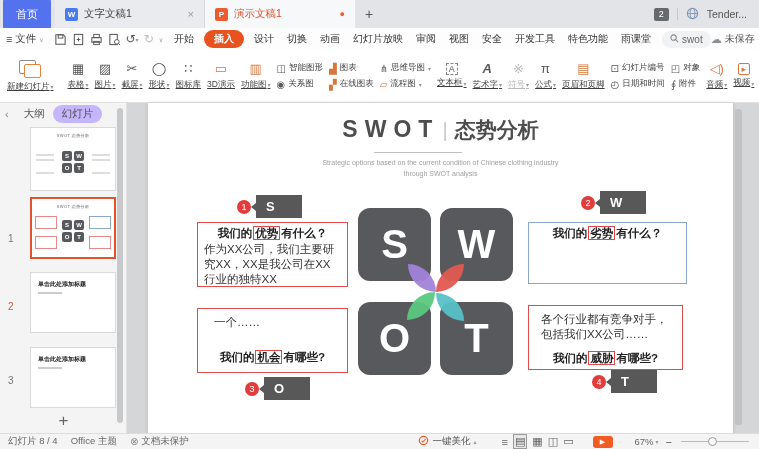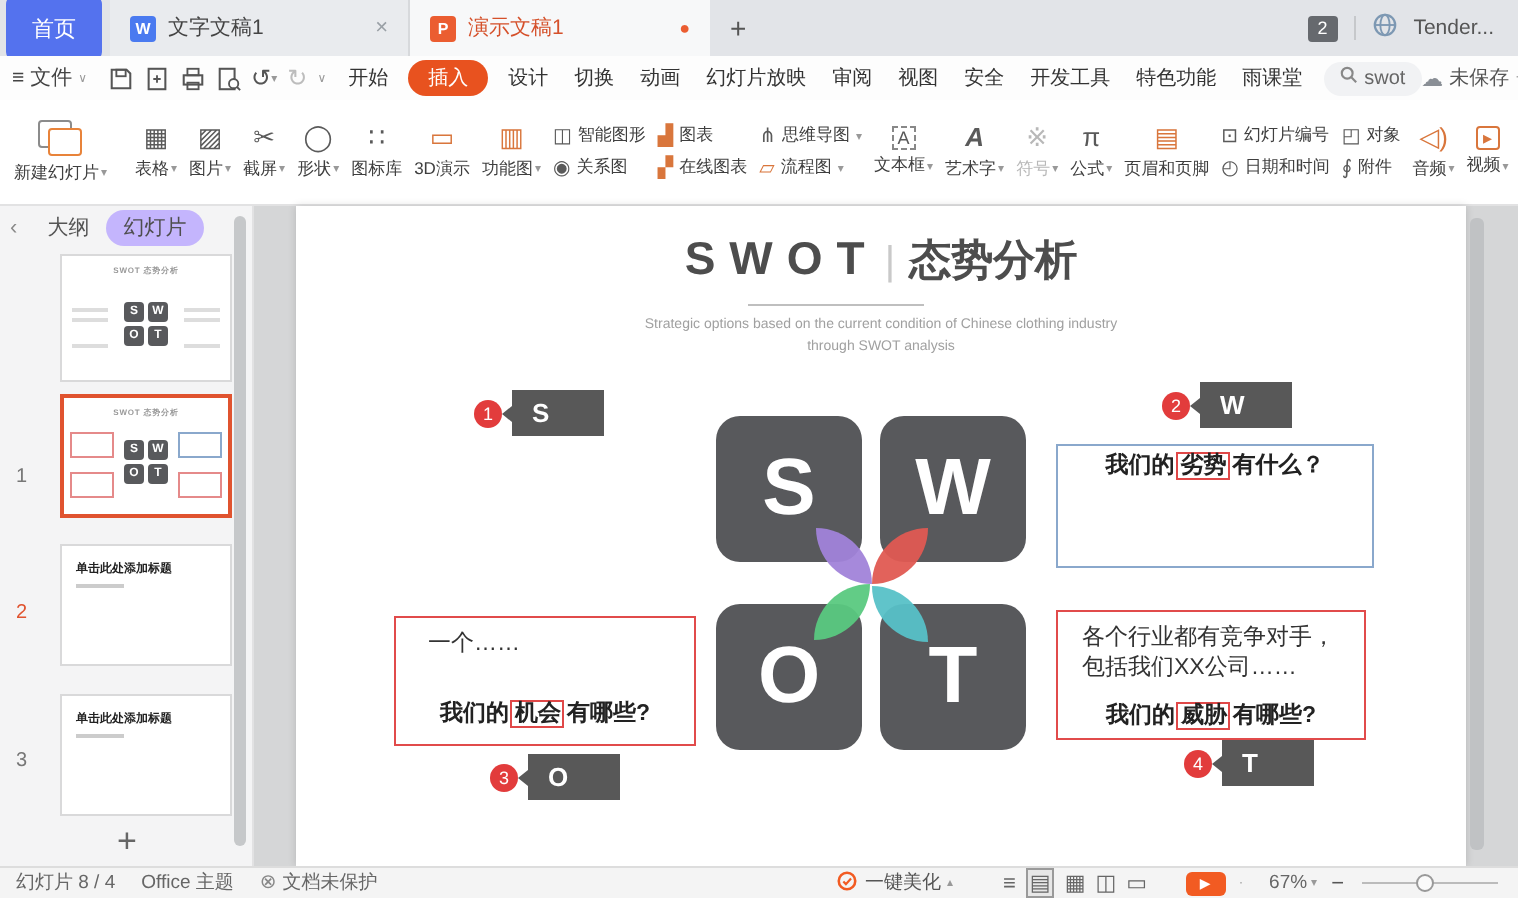--- a/index.html
+++ b/index.html
@@ -29,39 +29,39 @@
   .file-menu { display:flex; align-items:center; gap:3px; font-size:10.5px; color:#444; }
   .mb-divider { width:1px; height:13px; background:#e0e0e0; margin:0 5px; }
   .qa-icons { display:flex; align-items:center; gap:5px; }
   .qa-btn { display:flex; align-items:center; color:#555; }
   .qa-btn svg { display:block; }
   .undo-glyph { font-size:12px; color:#555; }
   .redo-glyph { font-size:12px; color:#bdbdbd; }
   .tiny-caret { font-size:6px; color:#999; }
   .menu-items { display:flex; align-items:center; gap:7px; margin-left:8px; font-size:10px; color:#333; }
   .menu-item { padding:2px 3px; }
-  .menu-item.active { background:#e8521f; color:#fff; border-radius:9px; padding:2px 10px; }
+  .menu-item.active { background:#e8521f; color:#fff; border-radius:9px; padding:2px 10px;font-weight:bold; }
   .search-box { margin-left:8px; display:flex; align-items:center; gap:3px; background:#f1f2f4; border-radius:9px; height:17px; padding:0 8px; color:#666; font-size:10px; }
   .mb-right { margin-left:auto; display:flex; align-items:center; gap:9px; font-size:10px; color:#555; }
   .mb-right .grp { display:flex; align-items:center; gap:3px; }
   .cloud-glyph { font-size:11px; color:#8a8f96; }
 
   
   .ribbon { position:absolute; left:0; top:50px; width:759px; height:53px; background:#fff; border-bottom:1px solid #e2e2e3; display:flex; align-items:center; gap:2px; padding:0 3px; white-space:nowrap; overflow:hidden; }
   .rb-big { display:flex; flex-direction:column; align-items:center; justify-content:center; gap:3px; padding:0 4px; }
   .newslide-ico { position:relative; width:22px; height:18px; }
   .newslide-ico::before { content:""; position:absolute; left:0; top:0; width:15px; height:12px; border:1.2px solid #8b8b8b; border-radius:2px; background:#fff; }
   .newslide-ico::after { content:""; position:absolute; right:0; bottom:0; width:15px; height:12px; border:1.2px solid #e8833a; border-radius:2px; background:#fff; }
   .rb-item { display:flex; flex-direction:column; align-items:center; justify-content:center; gap:2px; padding:0 2px; }
   .rb-ico { font-size:13px; line-height:14px; height:15px; color:#5a5a5a; }
   .rb-ico.orange { color:#d9763c; }
   .rb-ico.boxed { border:1px dashed #888; font-size:9px; line-height:10px; height:auto; padding:0 2px; }
   .rb-ico.boxed-solid { border:1px solid #d9763c; border-radius:2px; font-size:9px; line-height:10px; height:auto; padding:0 3px; }
   .rb-ico.italic { font-style:italic; font-weight:bold; }
-  .rb-lbl { font-size:8.5px; color:#3f3f3f; display:flex; align-items:center; gap:1px; }
+  .rb-lbl { font-size:8.5px; color:#3f3f3f; display:flex; align-items:center; gap:1px;text-decoration:underline; }
   .rb-item.disabled .rb-ico, .rb-item.disabled .rb-lbl { color:#b8b8b8; }
   .rb-stack { display:flex; flex-direction:column; justify-content:center; gap:4px; padding:0 2px; }
   .rb-row { display:flex; align-items:center; gap:3px; font-size:8.5px; color:#3f3f3f; }
   .rb-row .rb-ico { font-size:10px; height:11px; line-height:11px; }
   .rb-divider { width:1px; height:40px; background:#ececec; margin:0 2px; }
 
   
   .sidebar { position:absolute; left:0; top:103px; width:127px; height:330px; background:#f4f4f5; border-right:1px solid #e2e2e3; }
   .sb-header { height:22px; display:flex; align-items:center; justify-content:center; gap:8px; font-size:10.5px; color:#555; position:relative; }
   .sb-collapse { position:absolute; left:5px; color:#888; font-size:11px; }
@@ -503,20 +503,24 @@
       <div class="tile tile-t">T</div>
       <div class="petal petal-purple"></div>
       <div class="petal petal-red"></div>
       <div class="petal petal-green"></div>
       <div class="petal petal-teal"></div>
 
       <div class="label-row lr-q1">
         <span class="badge-circle">1</span>
         <span class="tag">S</span>
       </div>
+      <div class="qbox q1">
+        <div class="qhead"><span>我们的</span><span class="kw">优势</span><span>有什么？</span></div>
+        <div class="qbody">作为XX公司，我们主要研究XX，XX是我公司在XX行业的独特XX</div>
+      </div>
 
       <div class="label-row lr-q2">
         <span class="badge-circle">2</span>
         <span class="tag">W</span>
       </div>
       <div class="qbox q2 blue">
         <div class="qhead"><span>我们的</span><span class="kw">劣势</span><span>有什么？</span></div>
       </div>
 
       <div class="qbox q3">

